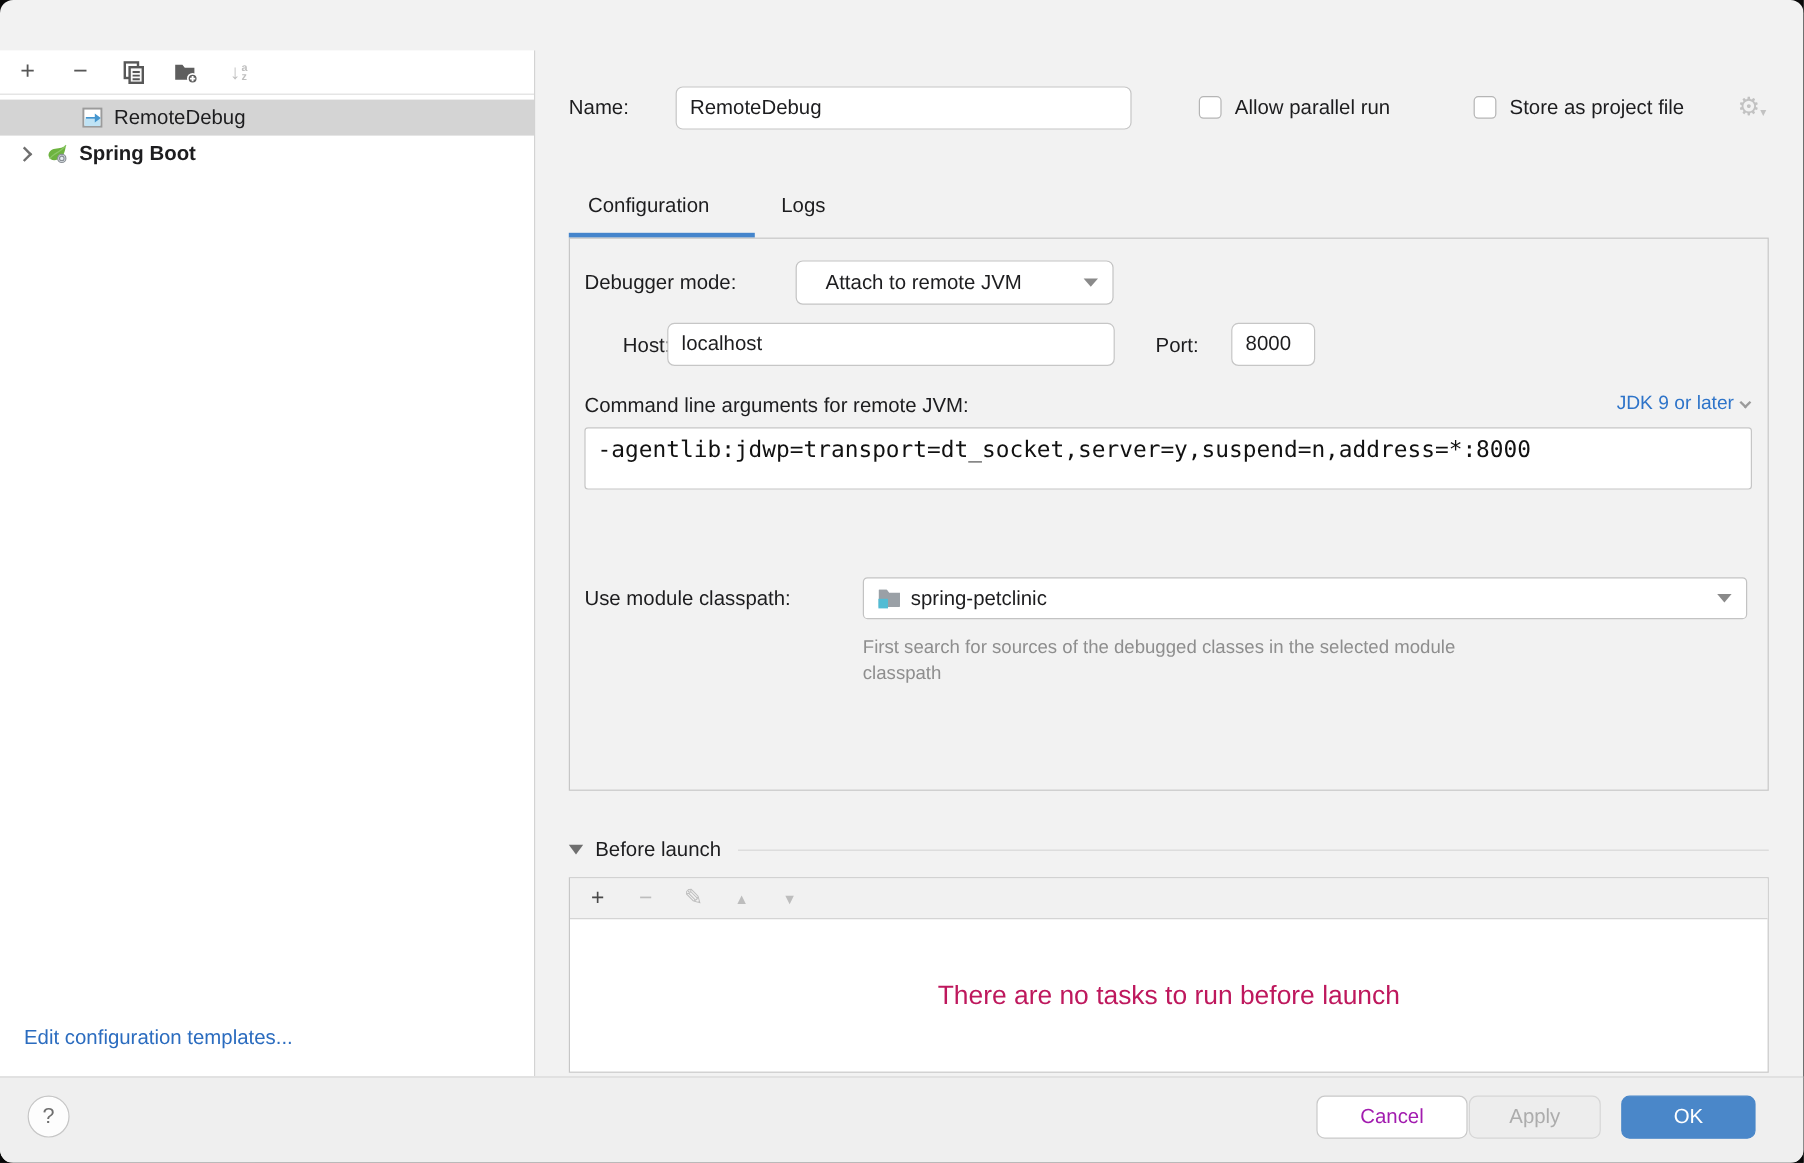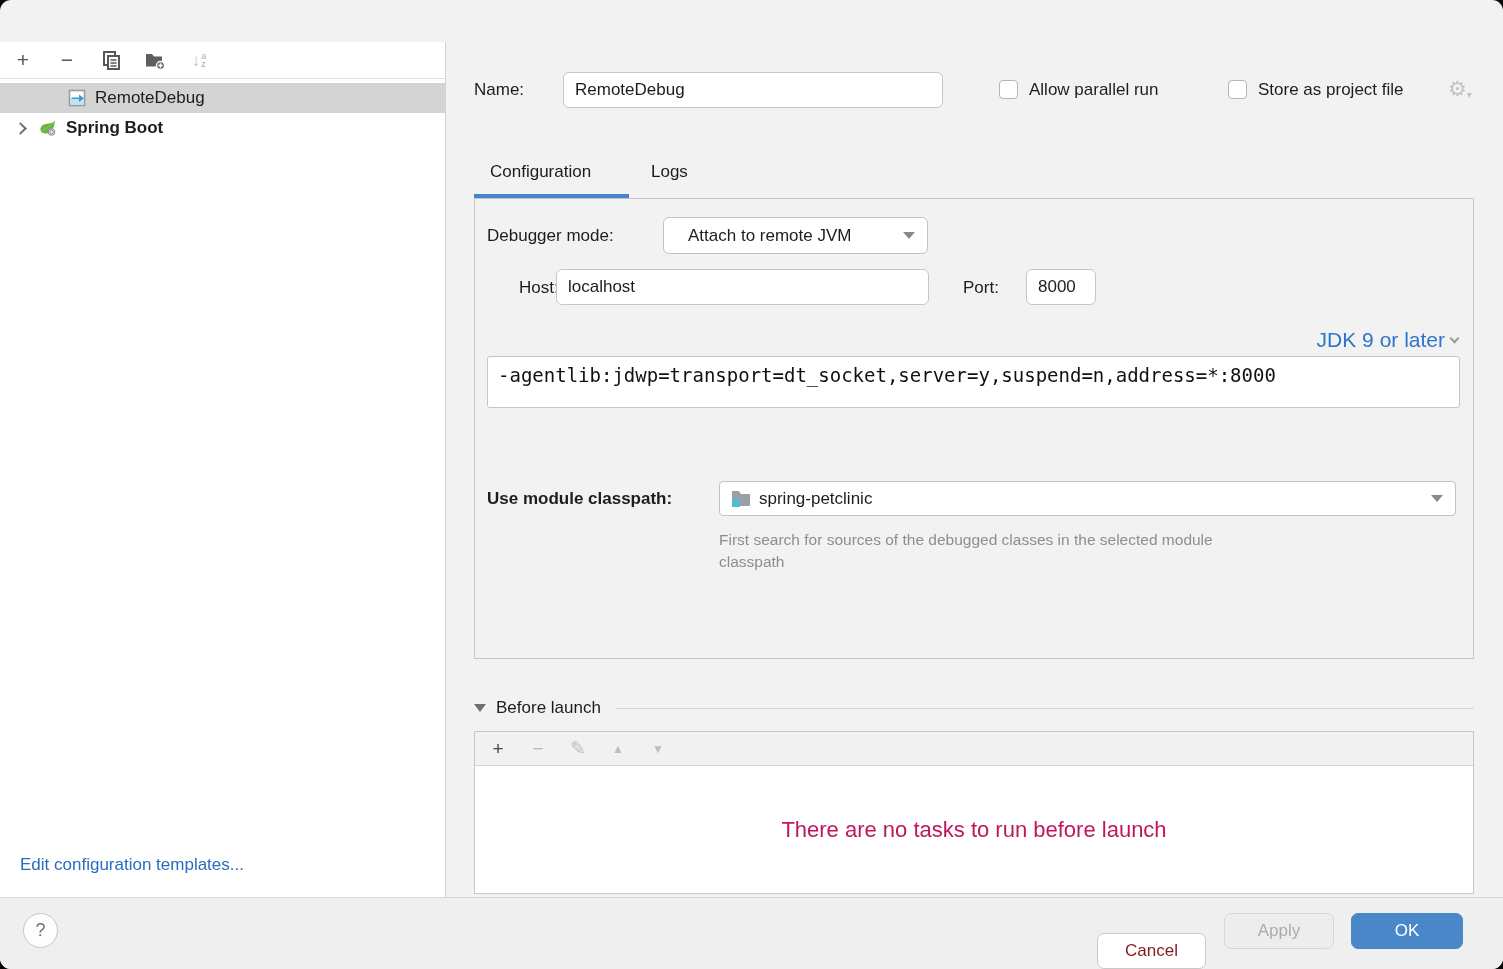--- a/index.html
+++ b/index.html
@@ -63,21 +63,21 @@
     position:absolute; background:#fff; border:1px solid #c3c3c3; border-radius:6px;
     display:flex; align-items:center; font-size:17px; color:#1d1d1f; padding:0 12px; cursor:pointer;
   }
   .dropdown .dd-arrow{ margin-left:auto; width:0; height:0; border-left:6px solid transparent; border-right:6px solid transparent; border-top:7px solid #8a8a8a; }
   .mono-box{
     position:absolute; background:#fff; border:1px solid #c6c6c6; border-radius:3px;
     font-family:"DejaVu Sans Mono","Liberation Mono",monospace; font-size:19px; color:#111;
     padding:7px 10px;
   }
   .hint{ position:absolute; font-size:15.5px; color:#8e8e8e; }
-  .link-blue{ position:absolute; font-size:21px; color:#2e74c9; cursor:pointer; display:flex; align-items:center; gap:6px; }
+  .link-blue{ position:absolute; font-size:16px; color:#2e74c9; cursor:pointer; display:flex; align-items:center; gap:6px; }
   .link-blue .chev-sm{ width:7px; height:7px; border-right:2px solid #9b9b9b; border-bottom:2px solid #9b9b9b; transform:rotate(45deg); margin-bottom:3px; }
   .folder-ic{ position:relative; width:18px; height:15px; margin-right:9px; flex:none; }
   .folder-ic .back{ position:absolute; left:0; top:0; width:18px; height:15px; background:#9aa0a6; clip-path:polygon(0 0,38% 0,50% 20%,100% 20%,100% 100%,0 100%); border-radius:1px; }
   .folder-ic .sq{ position:absolute; left:0; bottom:-1px; width:8px; height:8px; background:#52bcd4; }
   
   .bl-header{ position:absolute; display:flex; align-items:center; }
   .bl-header .tri{ width:0; height:0; border-left:6px solid transparent; border-right:6px solid transparent; border-top:8px solid #6f6f6f; margin-right:10px; }
   .bl-title{ font-size:17px; color:#1d1d1f; }
   .bl-line{ flex:1; height:1px; background:#d8d8d8; margin-left:14px; }
   .bl-box{ position:absolute; border:1px solid #c7c7c7; background:#fff; }
@@ -93,21 +93,21 @@
   }
   .help-btn{
     position:absolute; left:23px; top:15px; width:35px; height:35px; border-radius:50%;
     background:#fdfdfd; border:1px solid #c6c6c6; display:flex; align-items:center; justify-content:center;
     font-size:18px; color:#6f6f6f; cursor:pointer;
   }
   .btn{
     position:absolute; top:15px; height:36px; border-radius:7px; font-size:17px;
     display:flex; align-items:center; justify-content:center; cursor:pointer;
   }
-  .btn-cancel{ left:1097px; width:109px; background:#ffffff; border:1px solid #c9c9c9; color:#7f1d1d;margin-top:20px; }
+  .btn-cancel{ left:1097px; width:126px; background:#ffffff; border:1px solid #c9c9c9; color:#a21caf; }
   .btn-apply{ left:1224px; width:110px; background:#ededed; border:1px solid #d6d6d6; color:#acacac; }
   .btn-ok{ left:1351px; width:112px; background:#4a87c9; border:1px solid #4a87c9; color:#fff; }
 </style>
 </head>
 <body>
 
 <div class="window">
 
 
   <div class="sidebar">
@@ -193,27 +193,28 @@
   <div class="dropdown" style="left:663px; top:217px; width:265px; height:37px;padding-left:24px;">
     <span>Attach to remote JVM</span>
     <span class="dd-arrow"></span>
   </div>
 
   <div class="label" style="left:487px; top:278px;margin-left:32px;">Host:</div>
   <input class="tinput" style="left: 556px; top: 269px; width: 373px; height: 36px;" value="localhost">
   <div class="label" style="left:963px; top:278px;">Port:</div>
   <input class="tinput" style="left: 1026px; top: 269px; width: 70px; height: 36px;" value="8000">
 
+  <div class="label" style="left:487px; top:328px;">Command line arguments for remote JVM:</div>
   <div class="link-blue" style="right:45px; top:328px;">
     <span>JDK 9 or later</span>
     <span class="chev-sm"></span>
   </div>
   <div class="mono-box" style="left:487px; top:356px; width:973px; height:52px;">-agentlib:jdwp=transport=dt_socket,server=y,suspend=n,address=*:8000</div>
 
-  <div class="label" style="left:487px; top:489px;font-weight:bold;">Use module classpath:</div>
+  <div class="label" style="left:487px; top:489px;">Use module classpath:</div>
   <div class="dropdown" style="left:719px; top:481px; width:737px; height:35px; border-radius:4px;">
     <span class="folder-ic">
         <span class="back"></span>
         <span class="sq"></span>
       </span>
     <span>spring-petclinic</span>
     <span class="dd-arrow"></span>
   </div>
   <div class="hint" style="left:719px; top:529px; width:505px; line-height:22px;">First search for sources of the debugged classes in the selected module classpath</div>
 

